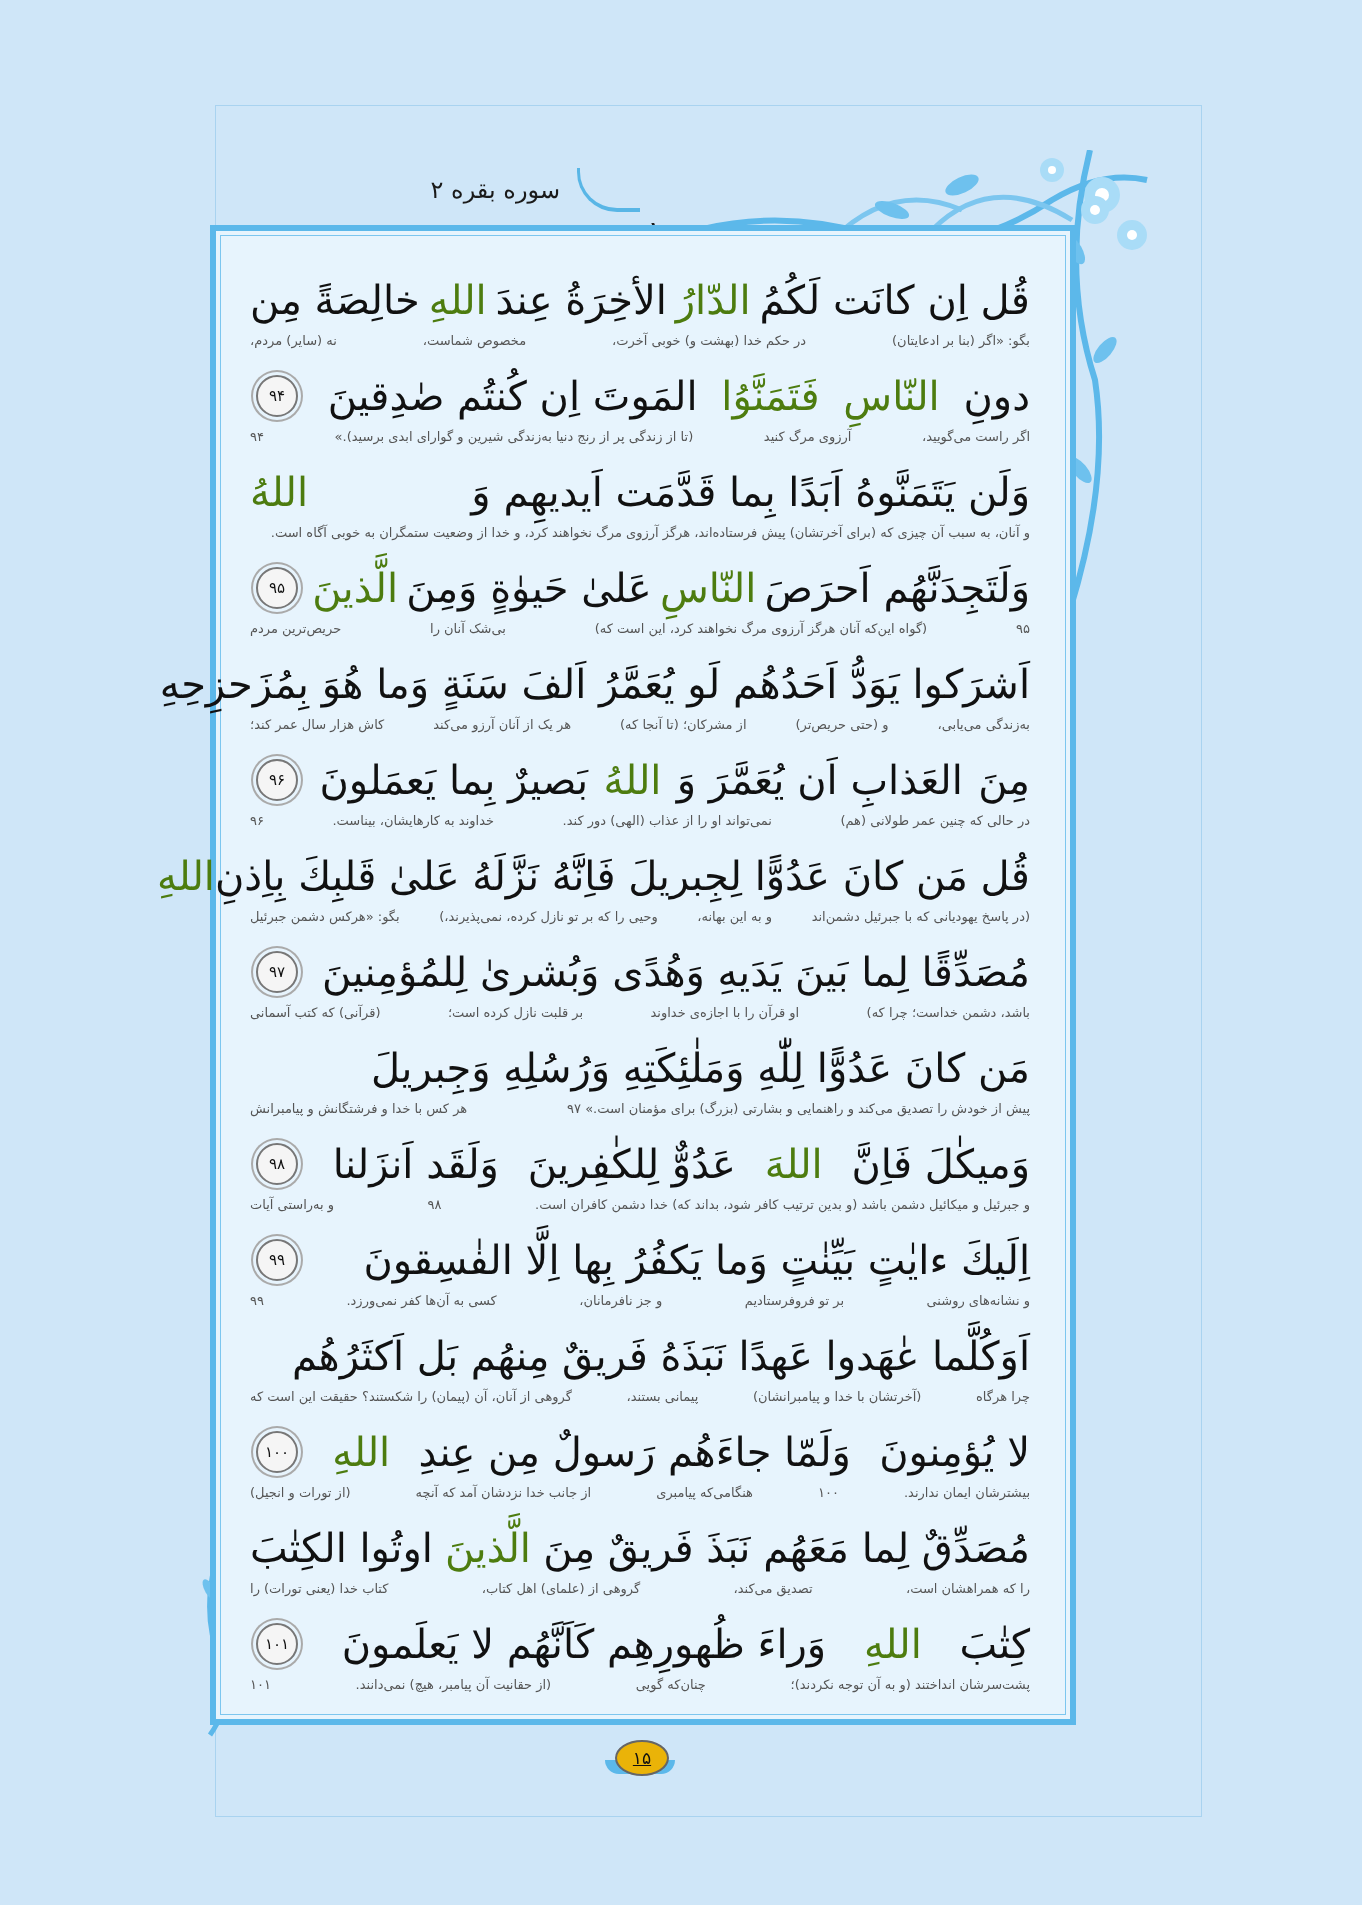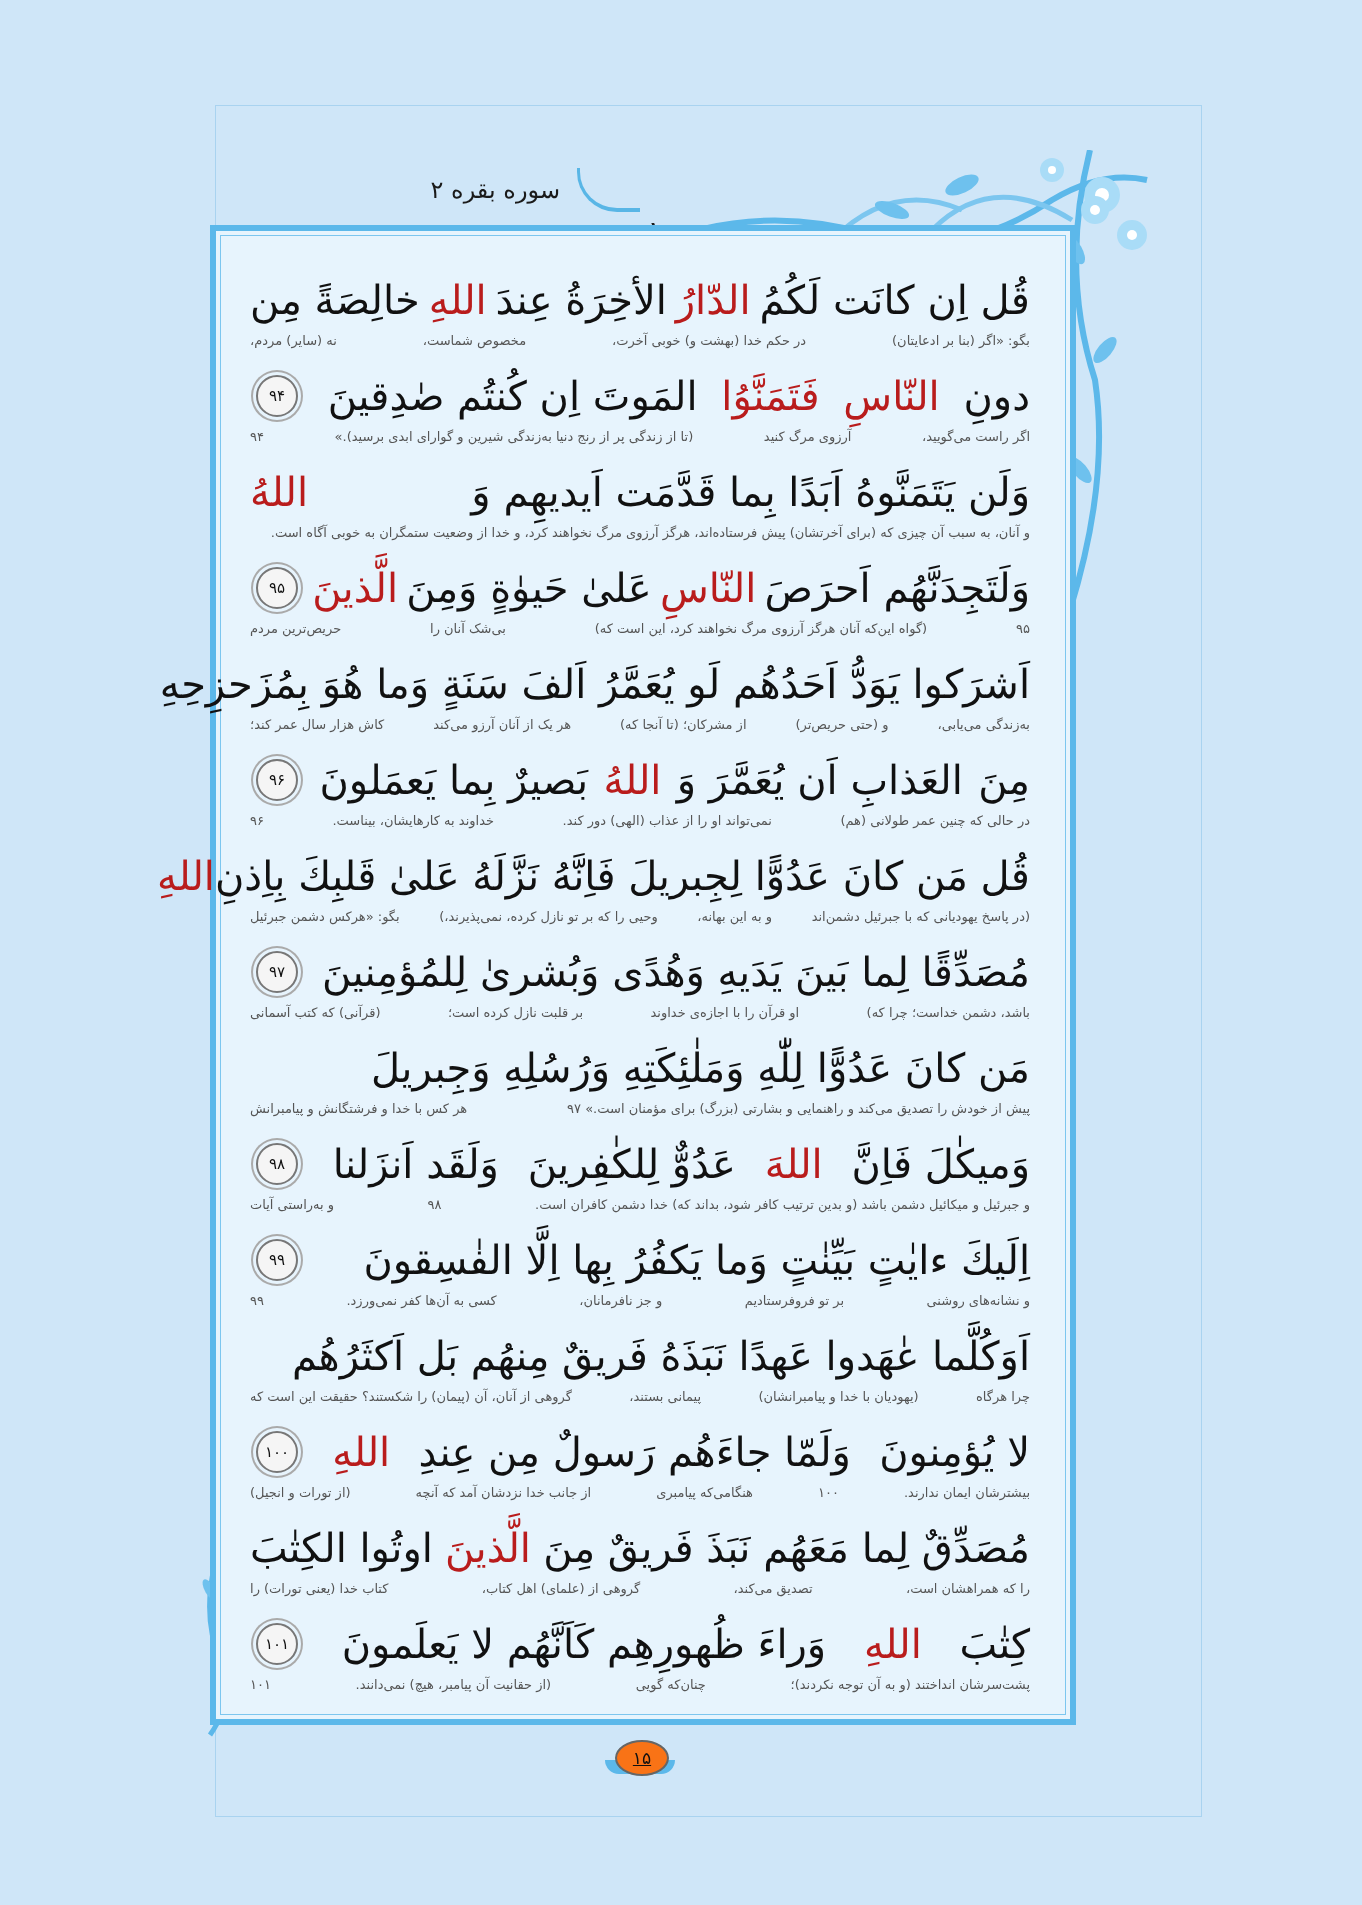--- a/index.html
+++ b/index.html
@@ -42,39 +42,39 @@
   }
   .lines {
     position: absolute; left: 250px; top: 270px; width: 780px;
     direction: rtl;
   }
   .line-block { height: 96px; position: relative; }
   .arabic {
     font-family: "DejaVu Serif", serif; font-size: 40px; line-height: 60px; color: #111;
     white-space: nowrap; display: flex; justify-content: space-between; align-items: center;
   }
-  .arabic .blue { color: #b91c1c; }
+  .arabic .blue { color: #4d7c0f; }
   .ayah-marker {
     display: inline-flex; align-items: center; justify-content: center;
     width: 38px; height: 38px; border-radius: 50%;
     border: 2px solid #777; box-shadow: 0 0 0 3px #e7f4fd, 0 0 0 5px #aaa;
     font-size: 15px; font-family: "DejaVu Sans", sans-serif; color: #111;
     background: #f5f5f5; margin: 0 6px;
   }
   .trans {
     font-family: "DejaVu Sans", sans-serif; font-size: 13px; color: #555;
     line-height: 22px; white-space: nowrap;
     display: flex; justify-content: space-between;
   }
   .page-number {
     position: absolute; left: 605px; top: 1740px; width: 70px; height: 40px;
   }
   .page-number .oval {
     position: absolute; left: 10px; top: 0; width: 50px; height: 32px;
-    border-radius: 50%; border: 2px solid #666; background: #f97316;
+    border-radius: 50%; border: 2px solid #666; background: #eab308;
     display: flex; align-items: center; justify-content: center;
     font-size: 17px; color: #111; text-decoration: underline;
   }
   .page-number .ribbon {
     position: absolute; left: 0; top: 20px; width: 70px; height: 14px;
     background: #5cb8ea; border-radius: 0 0 20px 20px; z-index: -1;
   }
 </style>
 </head>
 <body>
@@ -260,21 +260,21 @@
         <span>کسی به آن‌ها کفر نمی‌ورزد.</span>
         <span>۹۹</span>
       </div>
     </div>
     <div class="line-block">
       <div class="arabic">
         <span>اَوَكُلَّما عٰهَدوا عَهدًا نَبَذَهُ فَريقٌ مِنهُم بَل اَكثَرُهُم</span>
       </div>
       <div class="trans">
         <span>چرا هرگاه</span>
-        <span>(یهودیان با خدا و پیامبرانشان)</span>
+        <span>(آخرتشان با خدا و پیامبرانشان)</span>
         <span>پیمانی بستند،</span>
         <span>گروهی از آنان، آن (پیمان) را شکستند؟ حقیقت این است که</span>
       </div>
     </div>
     <div class="line-block">
       <div class="arabic">
         <span>لا يُؤمِنونَ</span>
         <span>وَلَمّا جاءَهُم رَسولٌ مِن عِندِ</span>
         <span class="blue">اللهِ</span>
         <span class="ayah-marker">۱۰۰</span>

